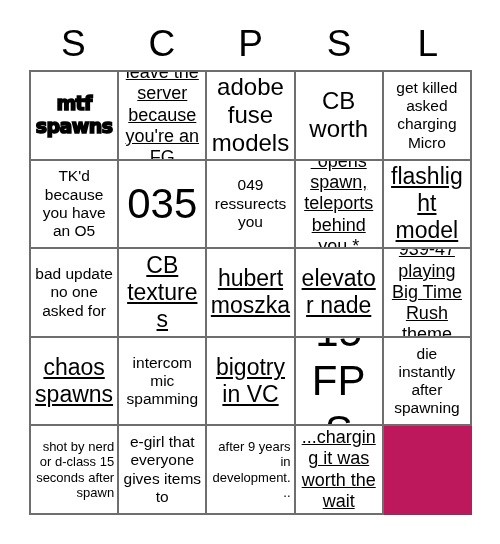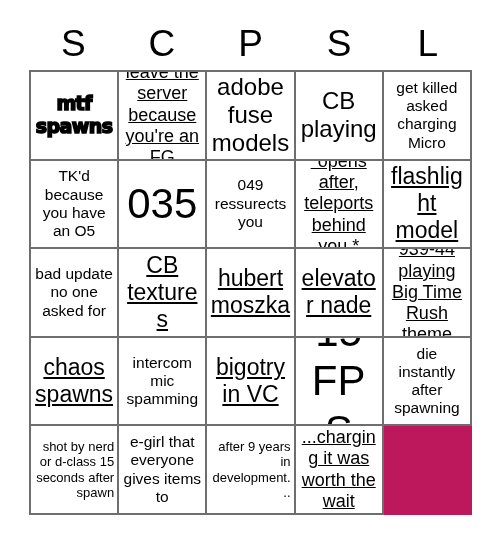--- a/index.html
+++ b/index.html
@@ -114,57 +114,57 @@
     <div class="cell stamp">
         <span class="cell-text">mtf spawns</span>
       </div>
     <div class="cell fs-sm">
         <span class="cell-text">leave the server because you're an FG</span>
       </div>
     <div class="cell fs-xl">
         <span class="cell-text">adobe fuse models</span>
       </div>
     <div class="cell fs-xl">
-        <span class="cell-text">CB playing</span>
+        <span class="cell-text">CB worth</span>
       </div>
     <div class="cell fs-md">
         <span class="cell-text">get killed asked charging Micro</span>
       </div>
 
     <div class="cell fs-md">
         <span class="cell-text">TK'd because you have an O5</span>
       </div>
     <div class="cell fs-xxl">
         <span class="cell-text">035</span>
       </div>
     <div class="cell fs-md">
         <span class="cell-text">049 ressurects you</span>
       </div>
     <div class="cell fs-sm">
-        <span class="cell-text">*opens after, teleports behind you.*</span>
+        <span class="cell-text">*opens spawn, teleports behind you.*</span>
       </div>
     <div class="cell fs-lg">
         <span class="cell-text">flashlight model</span>
       </div>
 
     <div class="cell fs-md">
         <span class="cell-text">bad update no one asked for</span>
       </div>
     <div class="cell fs-lg">
         <span class="cell-text">CB textures</span>
       </div>
     <div class="cell fs-lg">
         <span class="cell-text">hubert moszka</span>
       </div>
     <div class="cell fs-lg">
         <span class="cell-text">elevator nade</span>
       </div>
 
     <div class="cell fs-sm">
-        <span class="cell-text">939-44 playing Big Time Rush theme</span>
+        <span class="cell-text">939-47 playing Big Time Rush theme</span>
       </div>
     <div class="cell fs-lg">
         <span class="cell-text">chaos spawns</span>
       </div>
     <div class="cell fs-md">
         <span class="cell-text">intercom mic spamming</span>
       </div>
     <div class="cell fs-lg">
         <span class="cell-text">bigotry in VC</span>
       </div>

